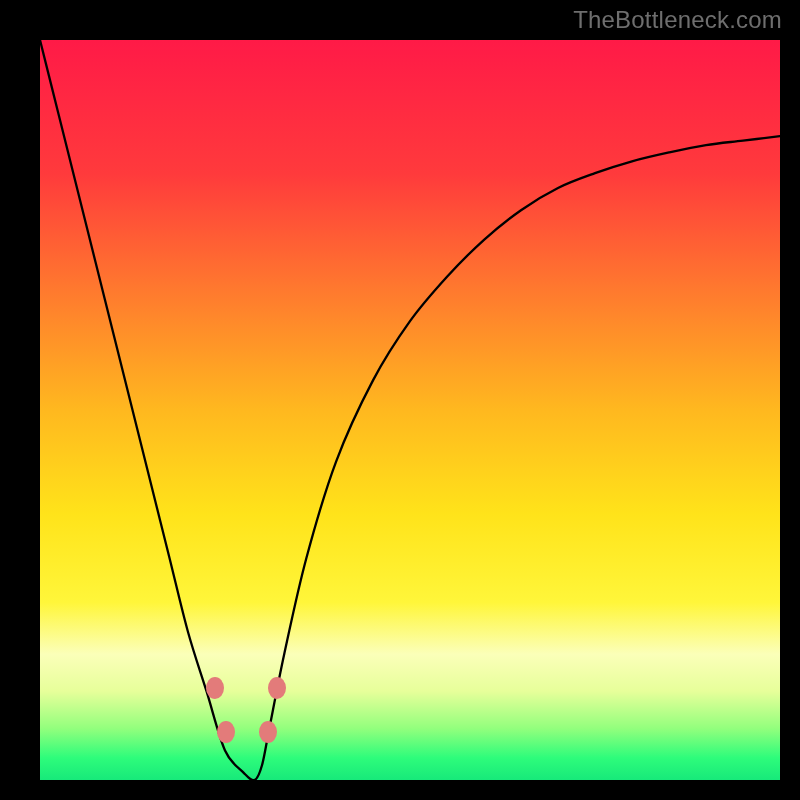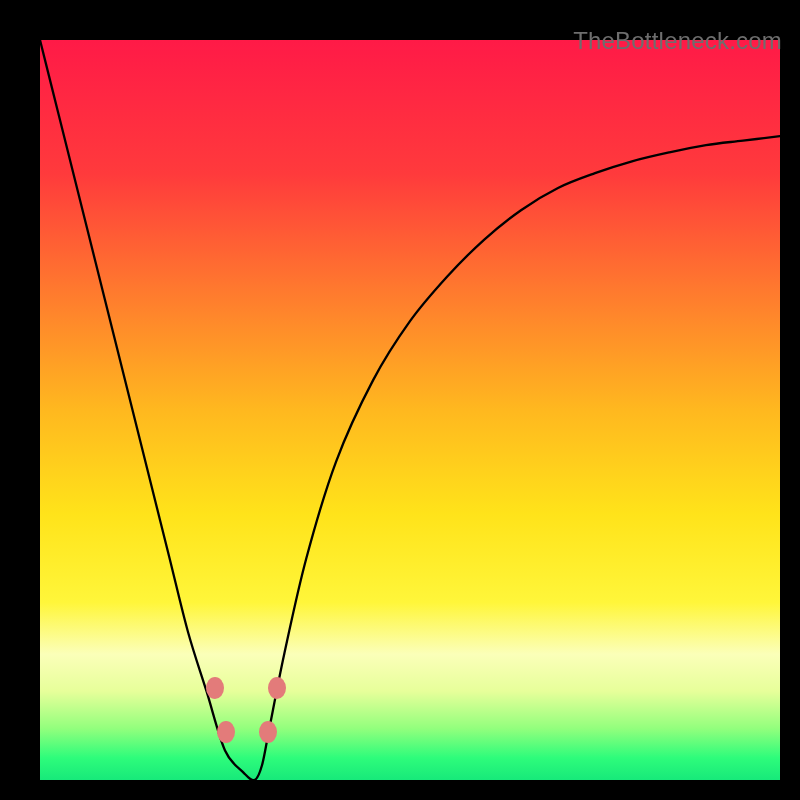--- a/index.html
+++ b/index.html
@@ -42,21 +42,20 @@
   }
   .watermark {
     position: absolute;
     top: 6px;
     right: 18px;
     color: #6e6e6e;
     font-size: 24px;
     font-weight: 500;
     letter-spacing: 0.2px;
     user-select: none;
-    margin-top: 21px;
   }
 </style>
 </head>
 <body>
 
 <div class="frame">
 
   <div class="plot">
 
     <svg class="gradient" viewBox="0 0 740 740" preserveAspectRatio="none">

